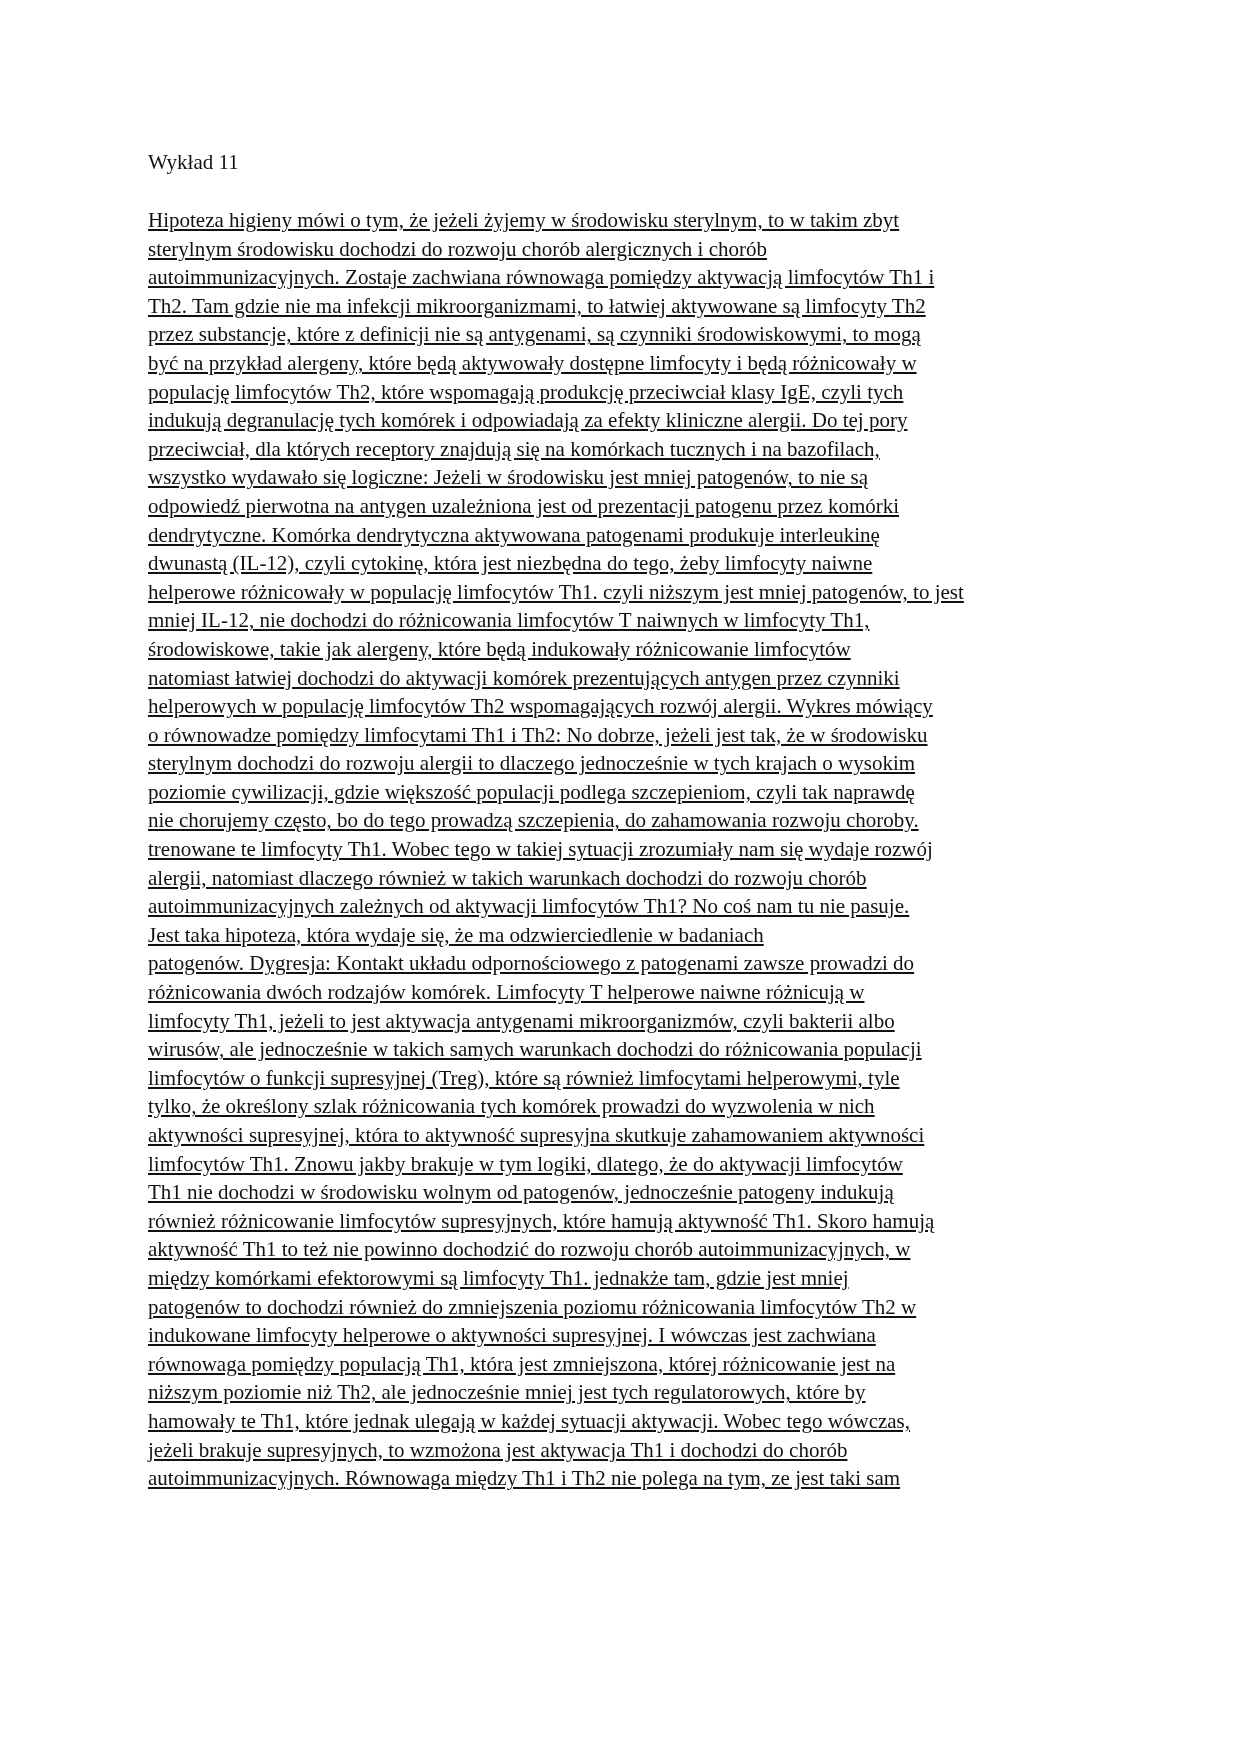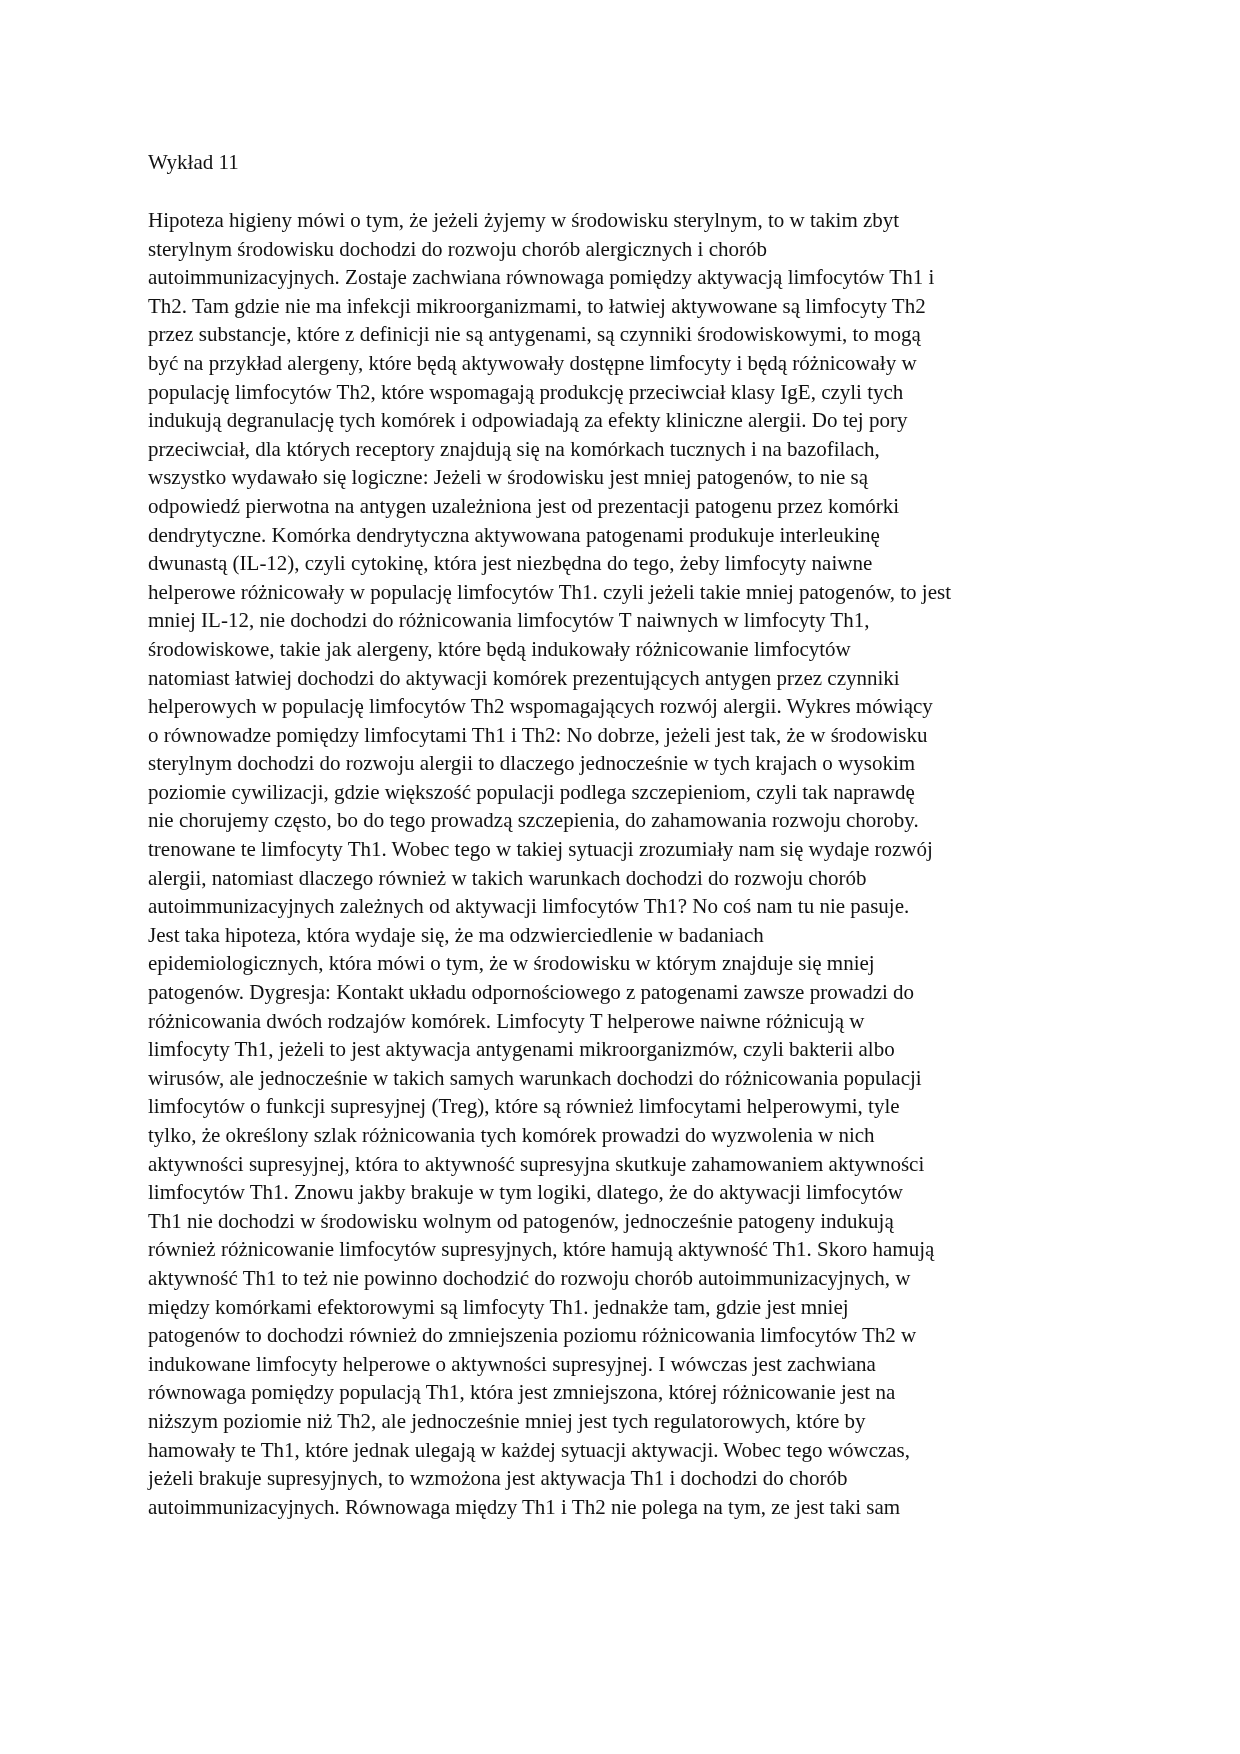--- a/index.html
+++ b/index.html
@@ -8,21 +8,21 @@
       position: absolute; left: 0; top: 0; width: 1240px; height: 1754px; background: #ffffff;
     }
     .heading {
       position: absolute; left: 148px; top: 148px;
       font-family: "Liberation Serif", "DejaVu Serif", serif;
       font-size: 21px; color: #111; line-height: 28px; margin: 0; font-weight: normal;
     }
     .body-text {
       position: absolute; left: 148px; top: 206px; width: 960px;
       font-family: "Liberation Serif", "DejaVu Serif", serif;
-      font-size: 21px; color: #111;
+      font-size: 21px; color: #111; text-decoration: underline;
     }
     .line { height: 28.6px; line-height: 28.6px; white-space: nowrap; }
   </style>
 </head>
 <body>
 
 <div class="page">
   <h1 class="heading">Wykład 11</h1>
   <div class="body-text" id="body-text">
       <div class="line">Hipoteza higieny mówi o tym, że jeżeli żyjemy w środowisku sterylnym, to w takim zbyt</div>
@@ -31,34 +31,33 @@
       <div class="line">Th2. Tam gdzie nie ma infekcji mikroorganizmami, to łatwiej aktywowane są limfocyty Th2</div>
       <div class="line">przez substancje, które z definicji nie są antygenami, są czynniki środowiskowymi, to mogą</div>
       <div class="line">być na przykład alergeny, które będą aktywowały dostępne limfocyty i będą różnicowały w</div>
       <div class="line">populację limfocytów Th2, które wspomagają produkcję przeciwciał klasy IgE, czyli tych</div>
       <div class="line">indukują degranulację tych komórek i odpowiadają za efekty kliniczne alergii. Do tej pory</div>
       <div class="line">przeciwciał, dla których receptory znajdują się na komórkach tucznych i na bazofilach,</div>
       <div class="line">wszystko wydawało się logiczne: Jeżeli w środowisku jest mniej patogenów, to nie są</div>
       <div class="line">odpowiedź pierwotna na antygen uzależniona jest od prezentacji patogenu przez komórki</div>
       <div class="line">dendrytyczne. Komórka dendrytyczna aktywowana patogenami produkuje interleukinę</div>
       <div class="line">dwunastą (IL-12), czyli cytokinę, która jest niezbędna do tego, żeby limfocyty naiwne</div>
-      <div class="line">helperowe różnicowały w populację limfocytów Th1. czyli jeżeli takie mniej patogenów, to jest</div>
+      <div class="line">helperowe różnicowały w populację limfocytów Th1. czyli niższym jest mniej patogenów, to jest</div>
       <div class="line">mniej IL-12, nie dochodzi do różnicowania limfocytów T naiwnych w limfocyty Th1,</div>
       <div class="line">środowiskowe, takie jak alergeny, które będą indukowały różnicowanie limfocytów</div>
       <div class="line">natomiast łatwiej dochodzi do aktywacji komórek prezentujących antygen przez czynniki</div>
       <div class="line">helperowych w populację limfocytów Th2 wspomagających rozwój alergii. Wykres mówiący</div>
       <div class="line">o równowadze pomiędzy limfocytami Th1 i Th2: No dobrze, jeżeli jest tak, że w środowisku</div>
       <div class="line">sterylnym dochodzi do rozwoju alergii to dlaczego jednocześnie w tych krajach o wysokim</div>
       <div class="line">poziomie cywilizacji, gdzie większość populacji podlega szczepieniom, czyli tak naprawdę</div>
       <div class="line">nie chorujemy często, bo do tego prowadzą szczepienia, do zahamowania rozwoju choroby.</div>
       <div class="line">trenowane te limfocyty Th1. Wobec tego w takiej sytuacji zrozumiały nam się wydaje rozwój</div>
       <div class="line">alergii, natomiast dlaczego również w takich warunkach dochodzi do rozwoju chorób</div>
       <div class="line">autoimmunizacyjnych zależnych od aktywacji limfocytów Th1? No coś nam tu nie pasuje.</div>
       <div class="line">Jest taka hipoteza, która wydaje się, że ma odzwierciedlenie w badaniach</div>
-      <div class="line">epidemiologicznych, która mówi o tym, że w środowisku w którym znajduje się mniej</div>
       <div class="line">patogenów. Dygresja: Kontakt układu odpornościowego z patogenami zawsze prowadzi do</div>
       <div class="line">różnicowania dwóch rodzajów komórek. Limfocyty T helperowe naiwne różnicują w</div>
       <div class="line">limfocyty Th1, jeżeli to jest aktywacja antygenami mikroorganizmów, czyli bakterii albo</div>
       <div class="line">wirusów, ale jednocześnie w takich samych warunkach dochodzi do różnicowania populacji</div>
       <div class="line">limfocytów o funkcji supresyjnej (Treg), które są również limfocytami helperowymi, tyle</div>
       <div class="line">tylko, że określony szlak różnicowania tych komórek prowadzi do wyzwolenia w nich</div>
       <div class="line">aktywności supresyjnej, która to aktywność supresyjna skutkuje zahamowaniem aktywności</div>
       <div class="line">limfocytów Th1. Znowu jakby brakuje w tym logiki, dlatego, że do aktywacji limfocytów</div>
       <div class="line">Th1 nie dochodzi w środowisku wolnym od patogenów, jednocześnie patogeny indukują</div>
       <div class="line">również różnicowanie limfocytów supresyjnych, które hamują aktywność Th1. Skoro hamują</div>

